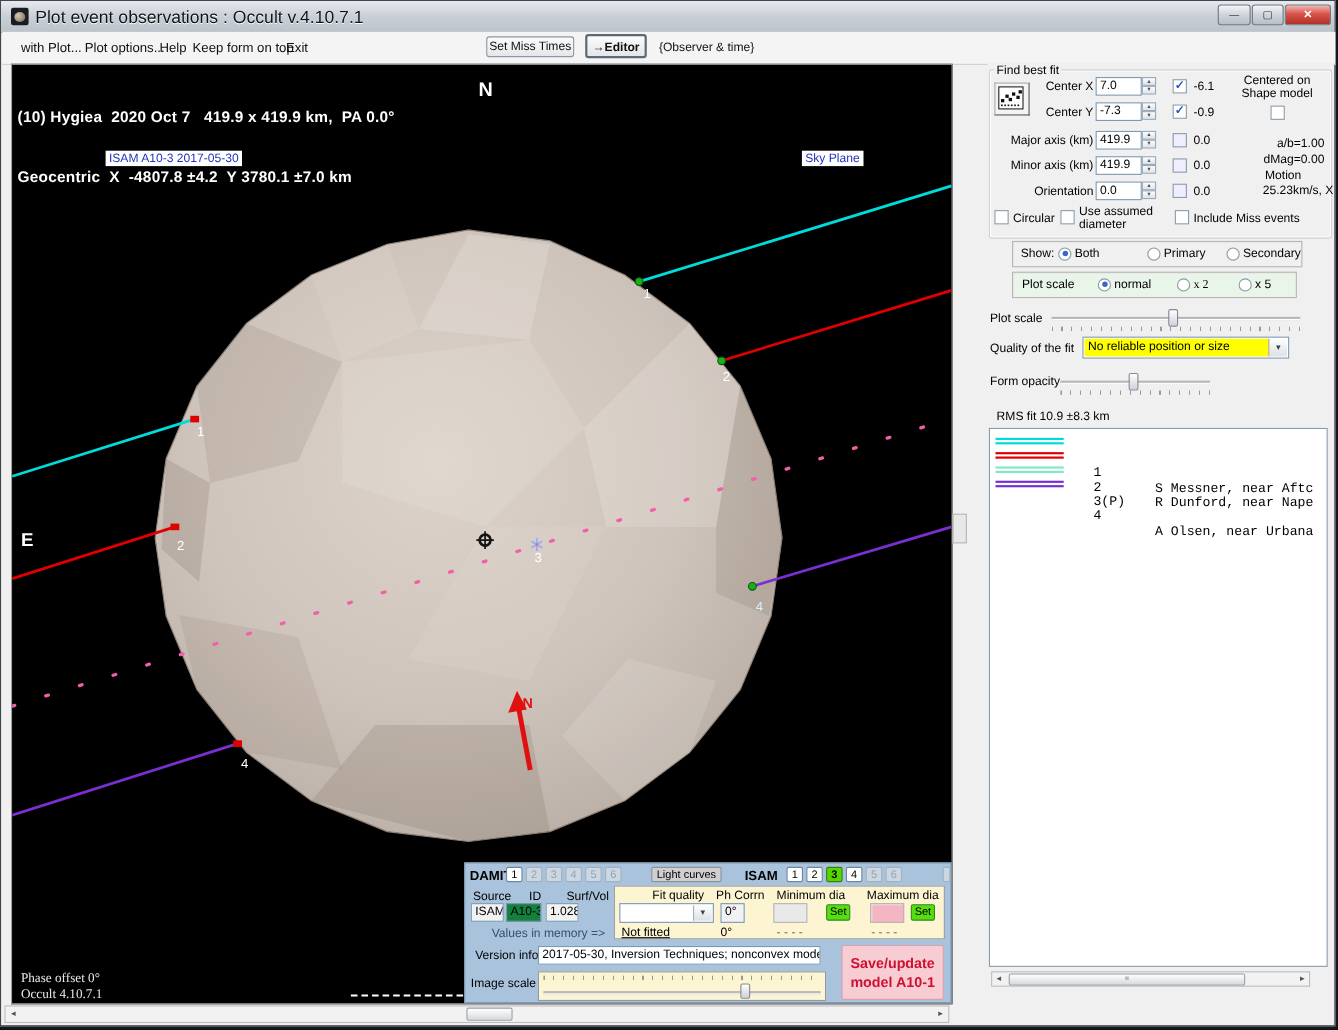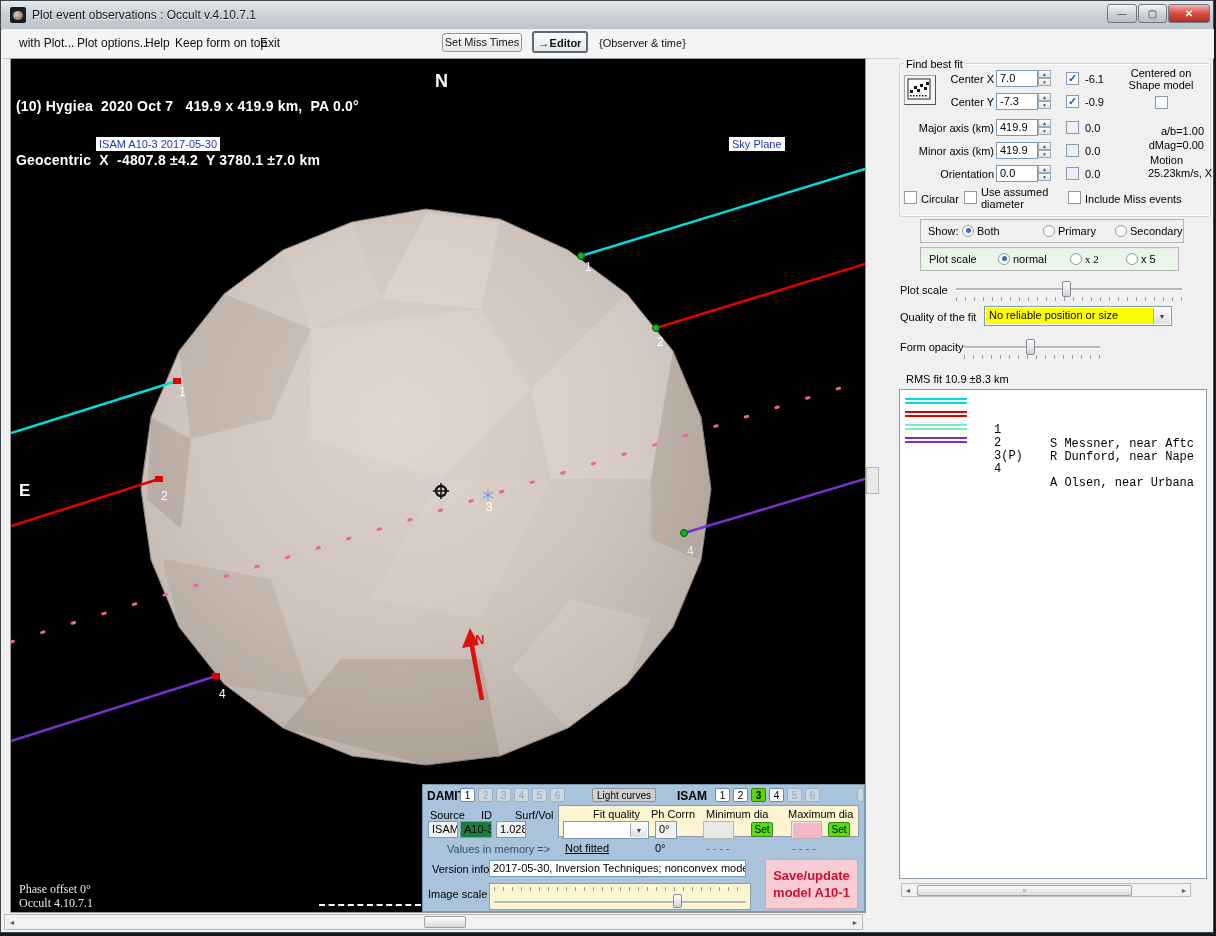--- a/index.html
+++ b/index.html
@@ -7,21 +7,21 @@
   .abs{position:absolute;}
   .window{position:absolute;left:0;top:0;width:1214px;height:933px;background:#f0f0f0;
     border:1px solid #40464e;box-sizing:border-box;}
   
   .titlebar{position:absolute;left:0;top:0;width:100%;height:28px;
     background:linear-gradient(#e6eaee,#c9cfd6 50%,#bcc3ca);border-bottom:1px solid #98a0a8;}
   .app-icon{position:absolute;left:9px;top:6px;width:16px;height:16px;background:#1a1c22;
     border-radius:2px;overflow:hidden;}
   .app-icon::after{content:"";position:absolute;left:3px;top:4px;width:10px;height:9px;
     border-radius:50%;background:radial-gradient(circle at 35% 35%,#d8c8b4,#6e6054);}
-  .title-text{position:absolute;left:31px;top:7px;font-size:12px;color:#101418;text-shadow:0 1px 0 #fff;}
+  .title-text{position:absolute;left:31px;top:7px;font-size:16px;color:#101418;text-shadow:0 1px 0 #fff;}
   .capbtn{position:absolute;top:3px;height:19px;border:1px solid #707880;border-radius:3px;
     font-size:10px;text-align:center;line-height:17px;color:#333;box-sizing:border-box;
     background:linear-gradient(#f4f6f8,#cfd4da 50%,#b8bfc6);}
   .capbtn.close{background:linear-gradient(#f0b8b4,#d9534a 45%,#b03026);color:#fff;font-weight:bold;}
   
   .menubar{position:absolute;left:1px;top:28px;width:1212px;height:29px;background:#f4f4f4;
     border-bottom:1px solid #cfcfcf;}
   .menu-item{position:absolute;top:7px;font-size:12px;color:#111;white-space:nowrap;cursor:default;}
   .mini-btn{position:absolute;box-sizing:border-box;font-size:11px;text-align:center;
     background:linear-gradient(#fcfcfc,#e4e6e8);border:1px solid #8a98a6;border-radius:3px;color:#111;}
@@ -210,21 +210,21 @@
     <div class="mbtn dis" style="left:434px;top:3px;width:7px;"></div>
 
     <div class="mp-lbl" style="left:7px;top:24px;">Source</div>
     <div class="mp-lbl" style="left:58px;top:24px;">ID</div>
     <div class="mp-lbl" style="left:92px;top:24px;">Surf/Vol</div>
     <div class="tbox abs" style="left:5px;top:36px;width:30px;height:17px;background:#f2f2f2;">ISAM</div>
     <div class="tbox abs" style="left:37px;top:36px;width:32px;height:17px;background:#15803d;">A10-3</div>
     <div class="tbox abs" style="left:73px;top:36px;width:30px;height:17px;background:#f2f2f2;">1.028</div>
     <div class="mp-lbl" style="left:24px;top:58px;color:#33506e;">Values in memory =&gt;</div>
 
-    <div class="yellow-panel" style="left:135px;top:20px;width:301px;height:32px;">
+    <div class="yellow-panel" style="left:135px;top:20px;width:301px;height:49px;">
       <div class="mp-lbl" style="left:34px;top:2px;">Fit quality</div>
       <div class="mp-lbl" style="left:92px;top:2px;">Ph Corrn</div>
       <div class="mp-lbl" style="left:147px;top:2px;">Minimum dia</div>
       <div class="mp-lbl" style="left:229px;top:2px;">Maximum dia</div>
       <div class="combo abs" style="left:4px;top:15px;width:86px;height:18px;">
         <div class="val"></div>
         <div class="arrow">▼</div>
       </div>
       <div class="tbox abs" style="left:96px;top:15px;width:22px;height:18px;background:#f2f2f2;">0°</div>
       <div class="abs sunken" style="left:144px;top:15px;width:31px;height:18px;background:#e9e9e9;"></div>

